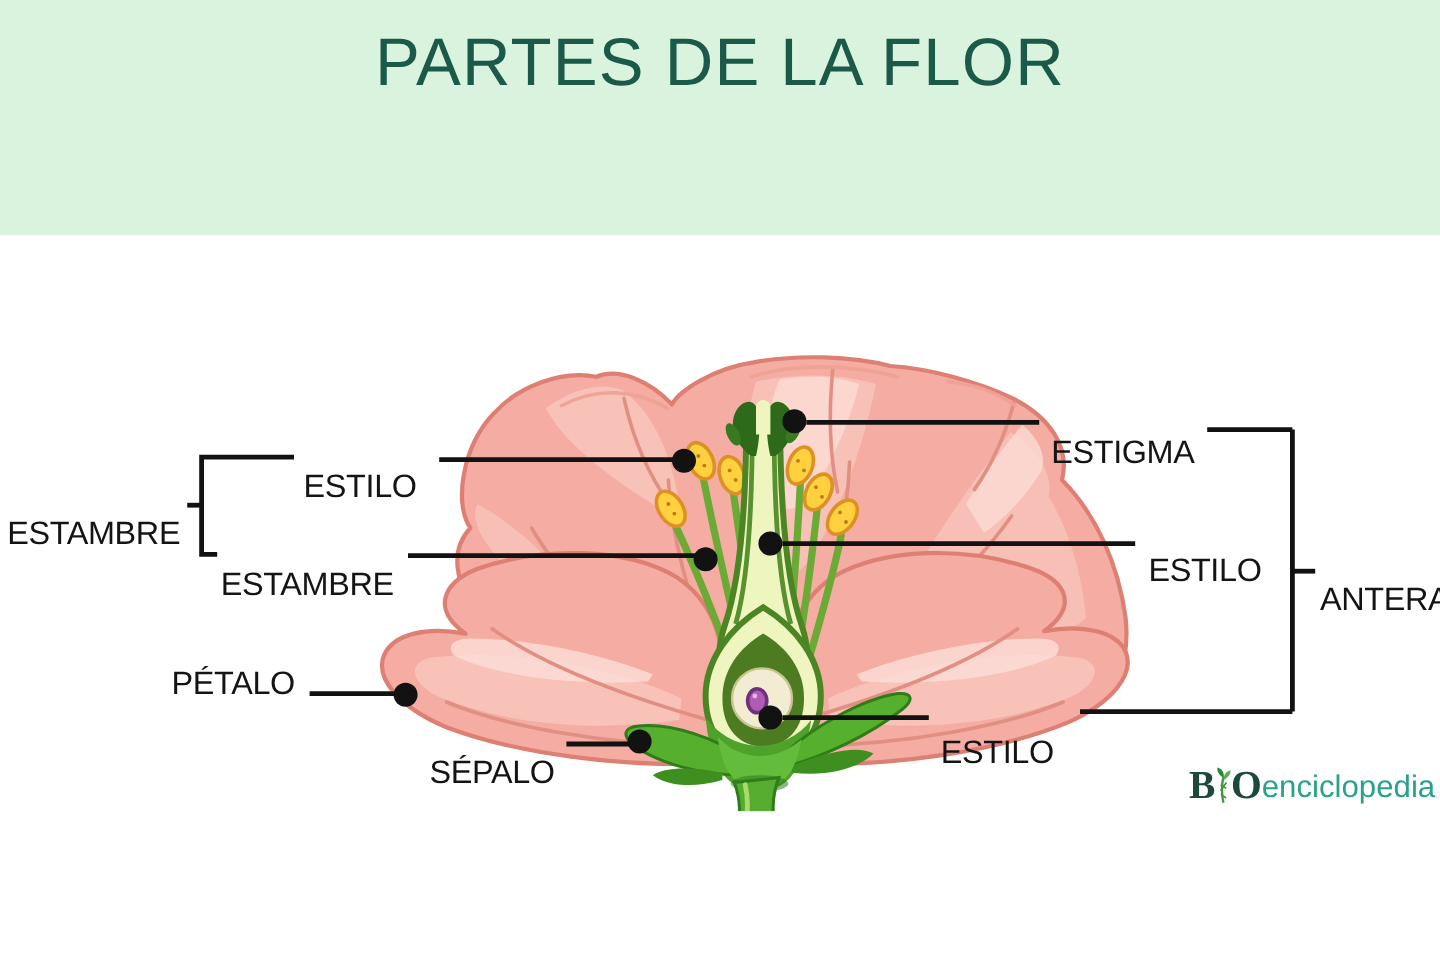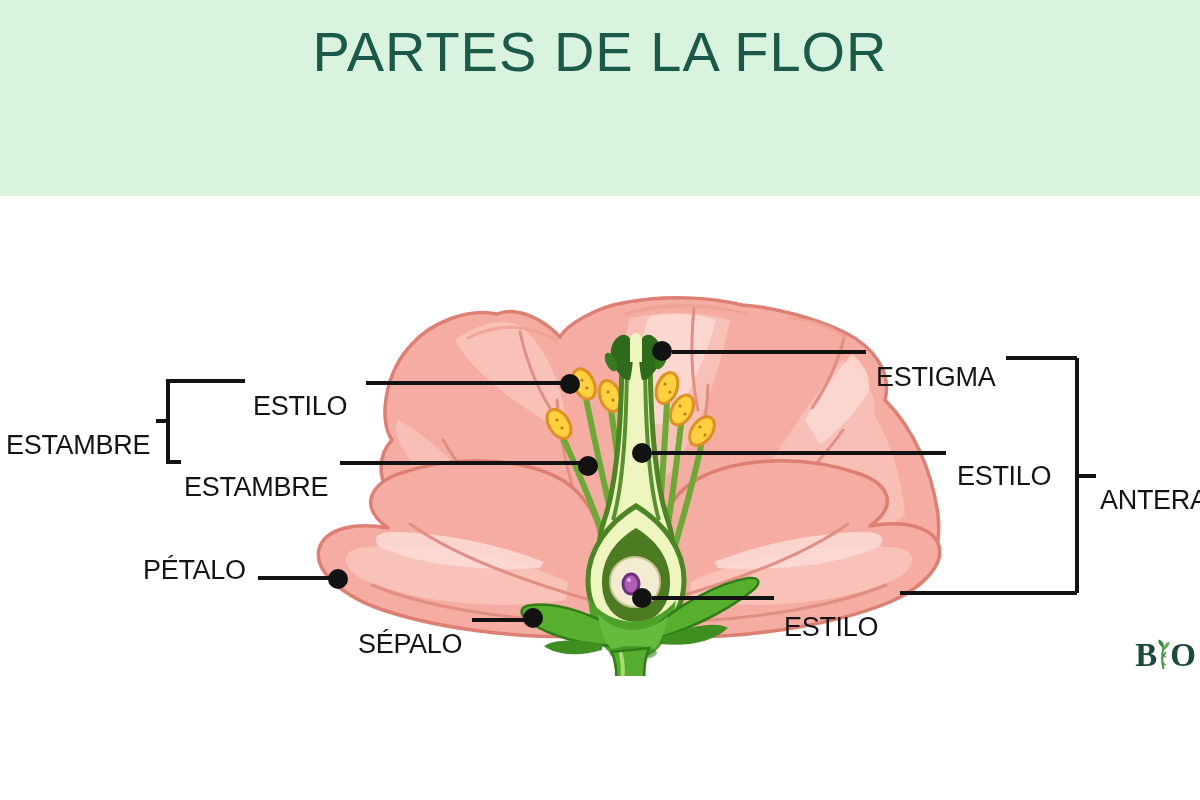--- a/index.html
+++ b/index.html
@@ -248,15 +248,16 @@
 
   <div class="logo">
     <span class="big">B</span>
     <svg class="sprout" viewBox="0 0 15 32">
       <path d="M7.5 31 C6 24 6 16 7.5 9" fill="none" stroke="#3d9a3f" stroke-width="2"></path>
       <path d="M7.5 10 C4 8 2 5 2.5 1.5 C6 2.5 8 5 7.8 9 Z" fill="#2f8a33"></path>
       <path d="M7.8 12 C11 10 13.5 7.5 13.5 4 C10 4.5 7.8 7.5 7.6 11 Z" fill="#57b052"></path>
       <path d="M5.2 16 L10 19 M10 14 L5.2 21 M5.4 24 L9.8 27" stroke="#3d9a3f" stroke-width="1.4" fill="none"></path>
     </svg>
     <span class="big">O</span>
+    <span class="word">enciclopedia</span>
   </div>
 
 </div>
 
 </body></html>

